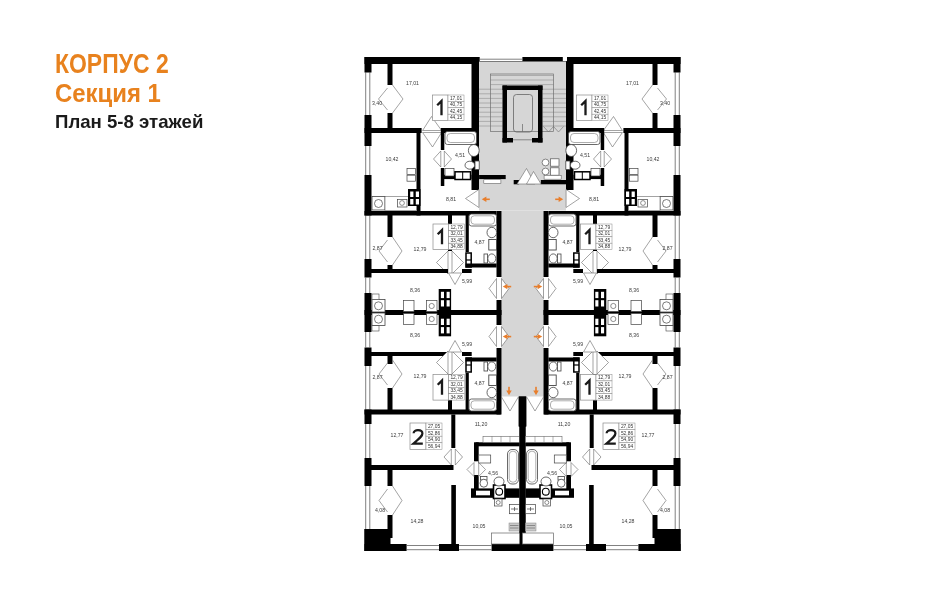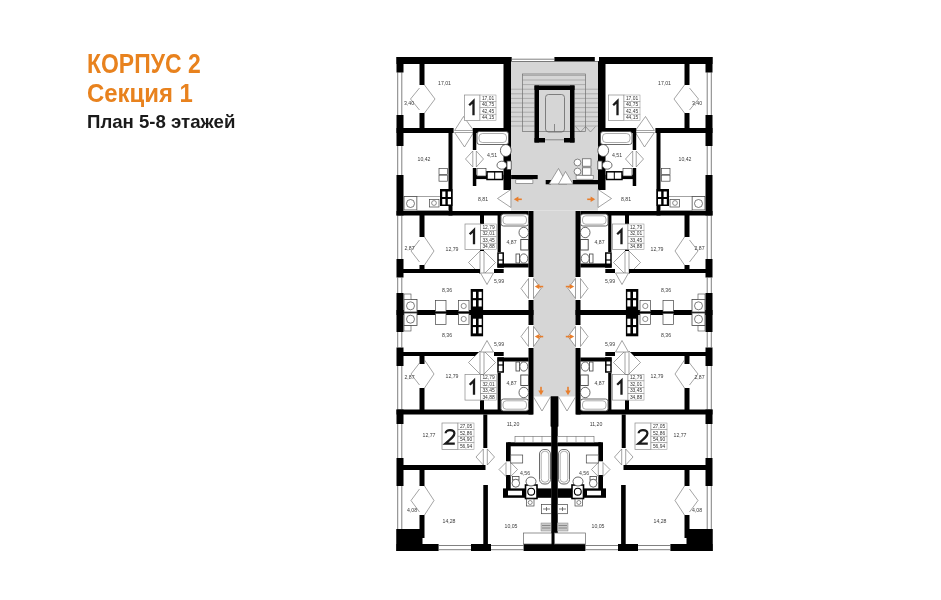--- a/index.html
+++ b/index.html
@@ -1,17 +1,17 @@
 <!DOCTYPE html>
 <html><head>
 <meta charset="utf-8">
 <style>
 html,body{margin:0;padding:0;background:#fff;}
 #page{position:relative;width:779px;height:600px;background:#fff;overflow:hidden;
-font-family:"Liberation Sans",sans-serif;margin-left:32px;}
+font-family:"Liberation Sans",sans-serif;}
 .t1{position:absolute;left:55px;top:49px;color:#e8821e;font-size:27px;font-weight:bold;transform:scaleX(0.85);transform-origin:0 0;white-space:nowrap;}
 .t2{position:absolute;left:55px;top:78px;color:#e8821e;font-size:26px;font-weight:bold;transform:scaleX(0.92);transform-origin:0 0;white-space:nowrap;}
 .t3{position:absolute;left:55px;top:111px;color:#1a1a1a;font-size:19px;font-weight:bold;transform:scaleX(0.98);transform-origin:0 0;white-space:nowrap;}
 </style>
 </head>
 <body>
 <div id="page">
 
 <div class="t1">КОРПУС 2</div>
 

